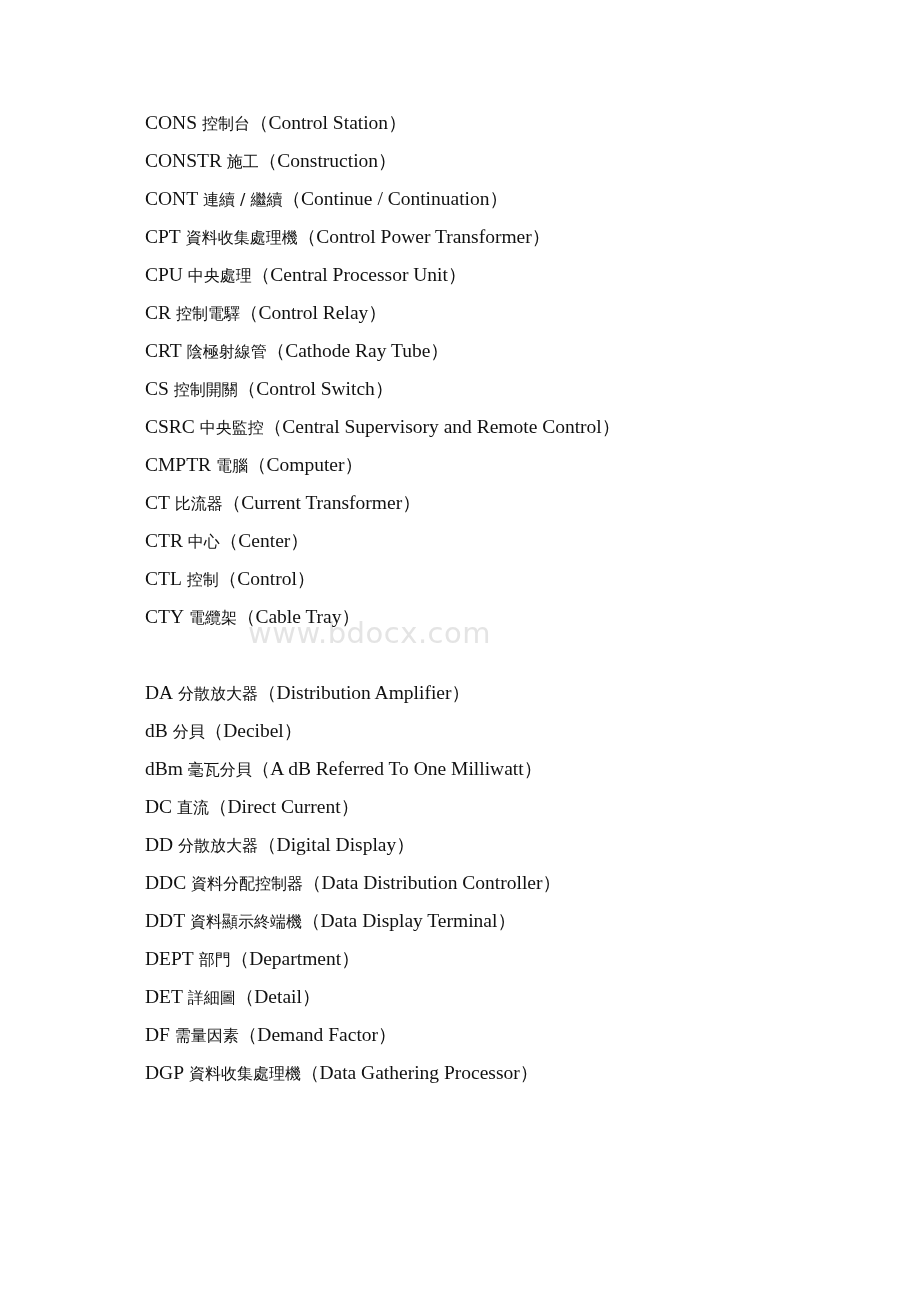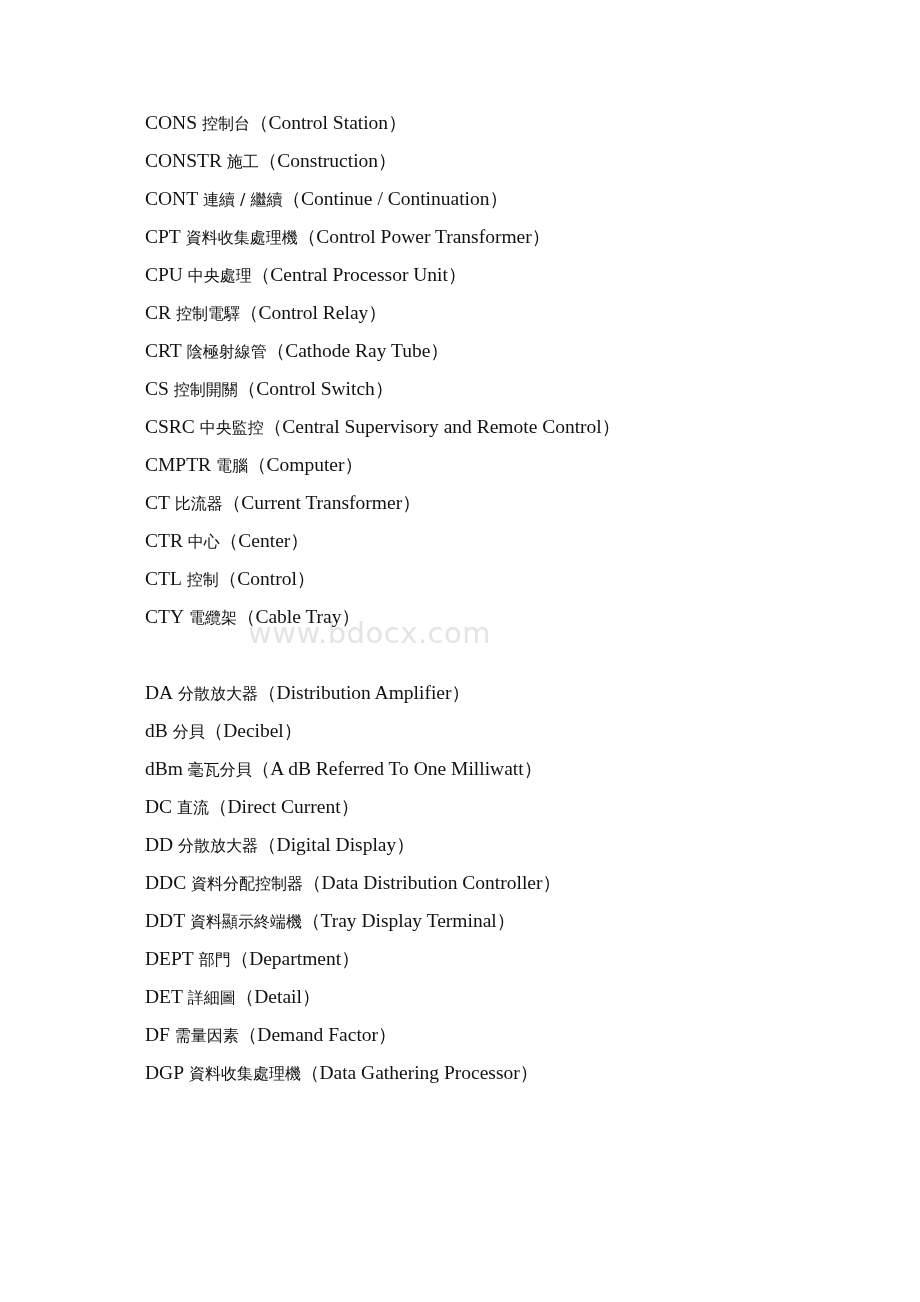--- a/index.html
+++ b/index.html
@@ -101,20 +101,20 @@
       <div class="entry"><span class="abbr">CTR</span> <span class="cjk">中心</span><span class="paren">（</span><span class="en">Center</span><span class="paren">）</span></div>
       <div class="entry"><span class="abbr">CTL</span> <span class="cjk">控制</span><span class="paren">（</span><span class="en">Control</span><span class="paren">）</span></div>
       <div class="entry"><span class="abbr">CTY</span> <span class="cjk">電纜架</span><span class="paren">（</span><span class="en">Cable Tray</span><span class="paren">）</span></div>
       <div class="entry spacer"></div>
       <div class="entry"><span class="abbr">DA</span> <span class="cjk">分散放大器</span><span class="paren">（</span><span class="en">Distribution Amplifier</span><span class="paren">）</span></div>
       <div class="entry"><span class="abbr">dB</span> <span class="cjk">分貝</span><span class="paren">（</span><span class="en">Decibel</span><span class="paren">）</span></div>
       <div class="entry"><span class="abbr">dBm</span> <span class="cjk">毫瓦分貝</span><span class="paren">（</span><span class="en">A dB Referred To One Milliwatt</span><span class="paren">）</span></div>
       <div class="entry"><span class="abbr">DC</span> <span class="cjk">直流</span><span class="paren">（</span><span class="en">Direct Current</span><span class="paren">）</span></div>
       <div class="entry"><span class="abbr">DD</span> <span class="cjk">分散放大器</span><span class="paren">（</span><span class="en">Digital Display</span><span class="paren">）</span></div>
       <div class="entry"><span class="abbr">DDC</span> <span class="cjk">資料分配控制器</span><span class="paren">（</span><span class="en">Data Distribution Controller</span><span class="paren">）</span></div>
-      <div class="entry"><span class="abbr">DDT</span> <span class="cjk">資料顯示終端機</span><span class="paren">（</span><span class="en">Tray Display Terminal</span><span class="paren">）</span></div>
+      <div class="entry"><span class="abbr">DDT</span> <span class="cjk">資料顯示終端機</span><span class="paren">（</span><span class="en">Data Display Terminal</span><span class="paren">）</span></div>
       <div class="entry"><span class="abbr">DEPT</span> <span class="cjk">部門</span><span class="paren">（</span><span class="en">Department</span><span class="paren">）</span></div>
       <div class="entry"><span class="abbr">DET</span> <span class="cjk">詳細圖</span><span class="paren">（</span><span class="en">Detail</span><span class="paren">）</span></div>
       <div class="entry"><span class="abbr">DF</span> <span class="cjk">需量因素</span><span class="paren">（</span><span class="en">Demand Factor</span><span class="paren">）</span></div>
       <div class="entry"><span class="abbr">DGP</span> <span class="cjk">資料收集處理機</span><span class="paren">（</span><span class="en">Data Gathering Processor</span><span class="paren">）</span></div>
     </div>
 
 </div>
 
 </body></html>

